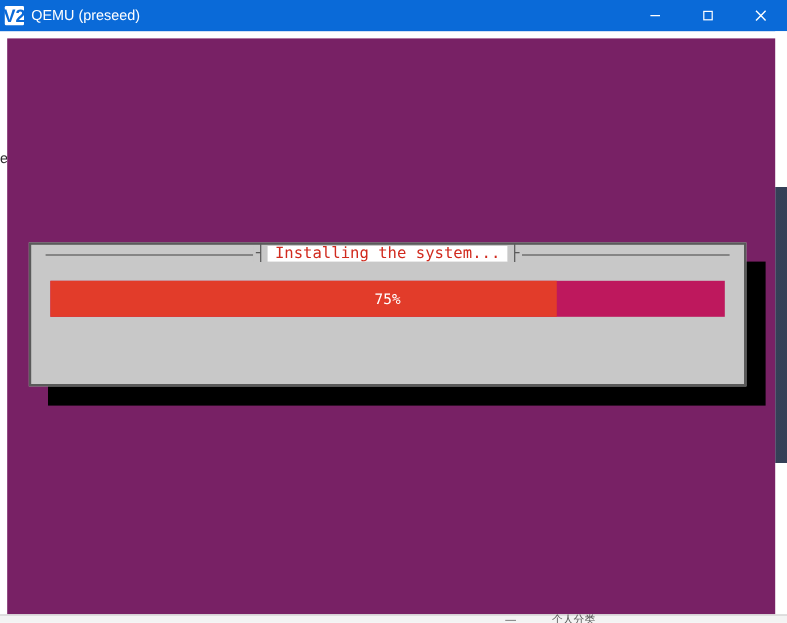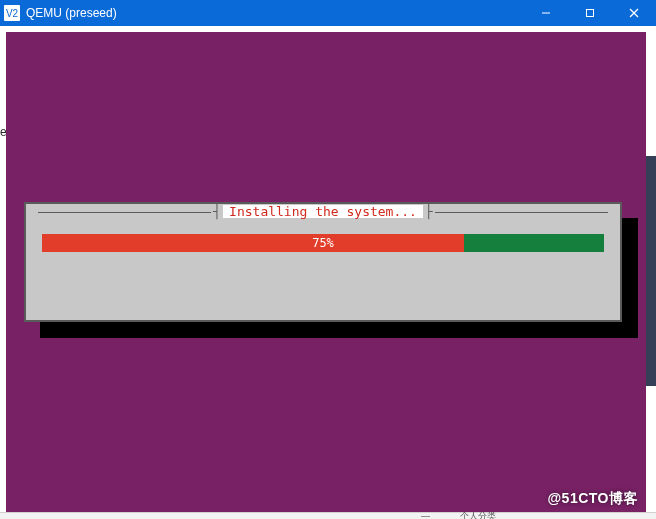--- a/index.html
+++ b/index.html
@@ -24,22 +24,22 @@
   }
   .titlebar .app-icon {
     width: 16px;
     height: 16px;
     margin: 0 6px 0 4px;
     background: #ffffff;
     display: flex;
     align-items: center;
     justify-content: center;
     color: #0a6ad8;
-    font-size: 10px;
-    font-weight: normal;
+    font-size: 15px;
+    font-weight: bold;
     border-radius: 1px;
   }
   .titlebar .window-title {
     flex: 0 0 auto;
   }
   .titlebar .spacer { flex: 1 1 auto; }
   .titlebar .win-ctrl {
     width: 44px;
     height: 26px;
     display: flex;
@@ -128,22 +128,22 @@
     font-size: 13px;
     line-height: 13px;
     transform: translateY(-1px);
   }
 
   .progress-track {
     position: absolute;
     left: 16px;
     right: 16px;
     top: 30px;
-    height: 18px;
-    background: #15803d; 
+    height: 30px;
+    background: #be185d; 
     text-decoration: underline;
   }
   .progress-fill {
     position: absolute;
     left: 0;
     top: 0;
     bottom: 0;
     background: #e23c2a;
   }
   .progress-label {
@@ -251,19 +251,18 @@
       <span class="legend-pipe">├</span>
     </div>
 
     <div class="progress-track">
       <div class="progress-fill" style="width:75%"></div>
       <div class="progress-label">75%</div>
     </div>
 
   </div>
 
-  <div class="watermark">@51CTO博客</div>
 </div>
 
 <div class="bottom-chrome">
   <span>—</span>
   <span>个人分类</span>
 </div>
 
 </body></html>

